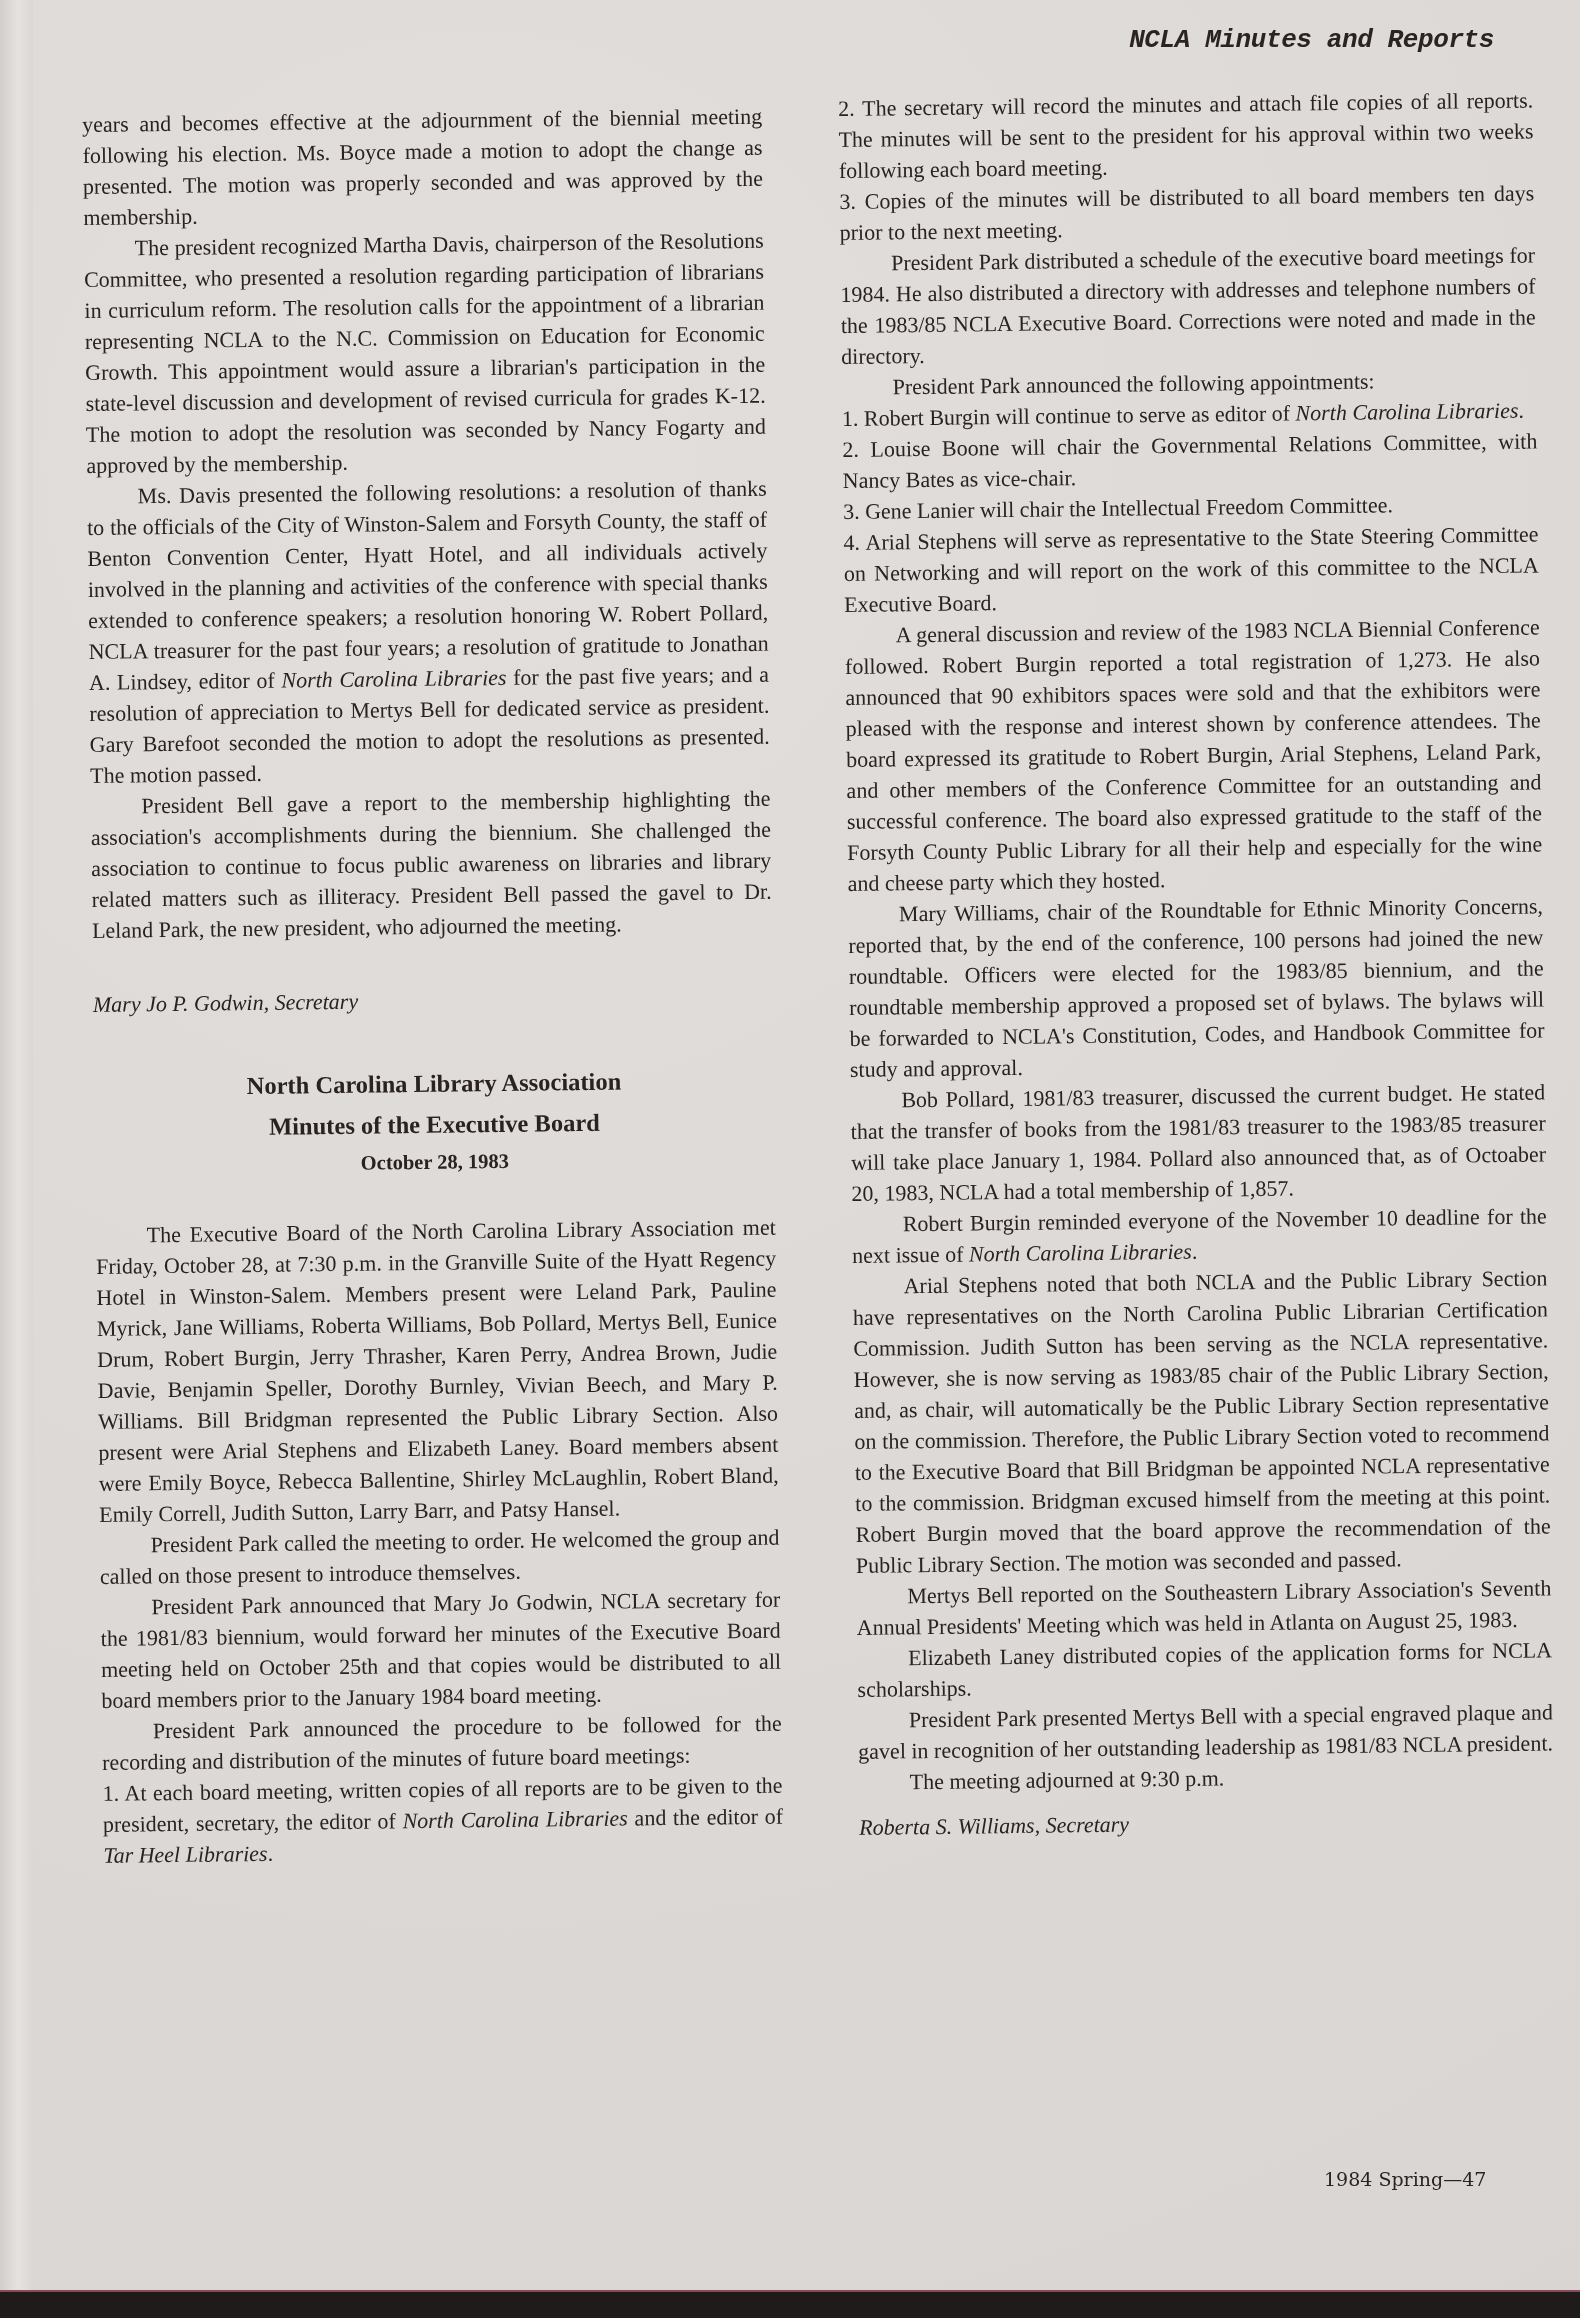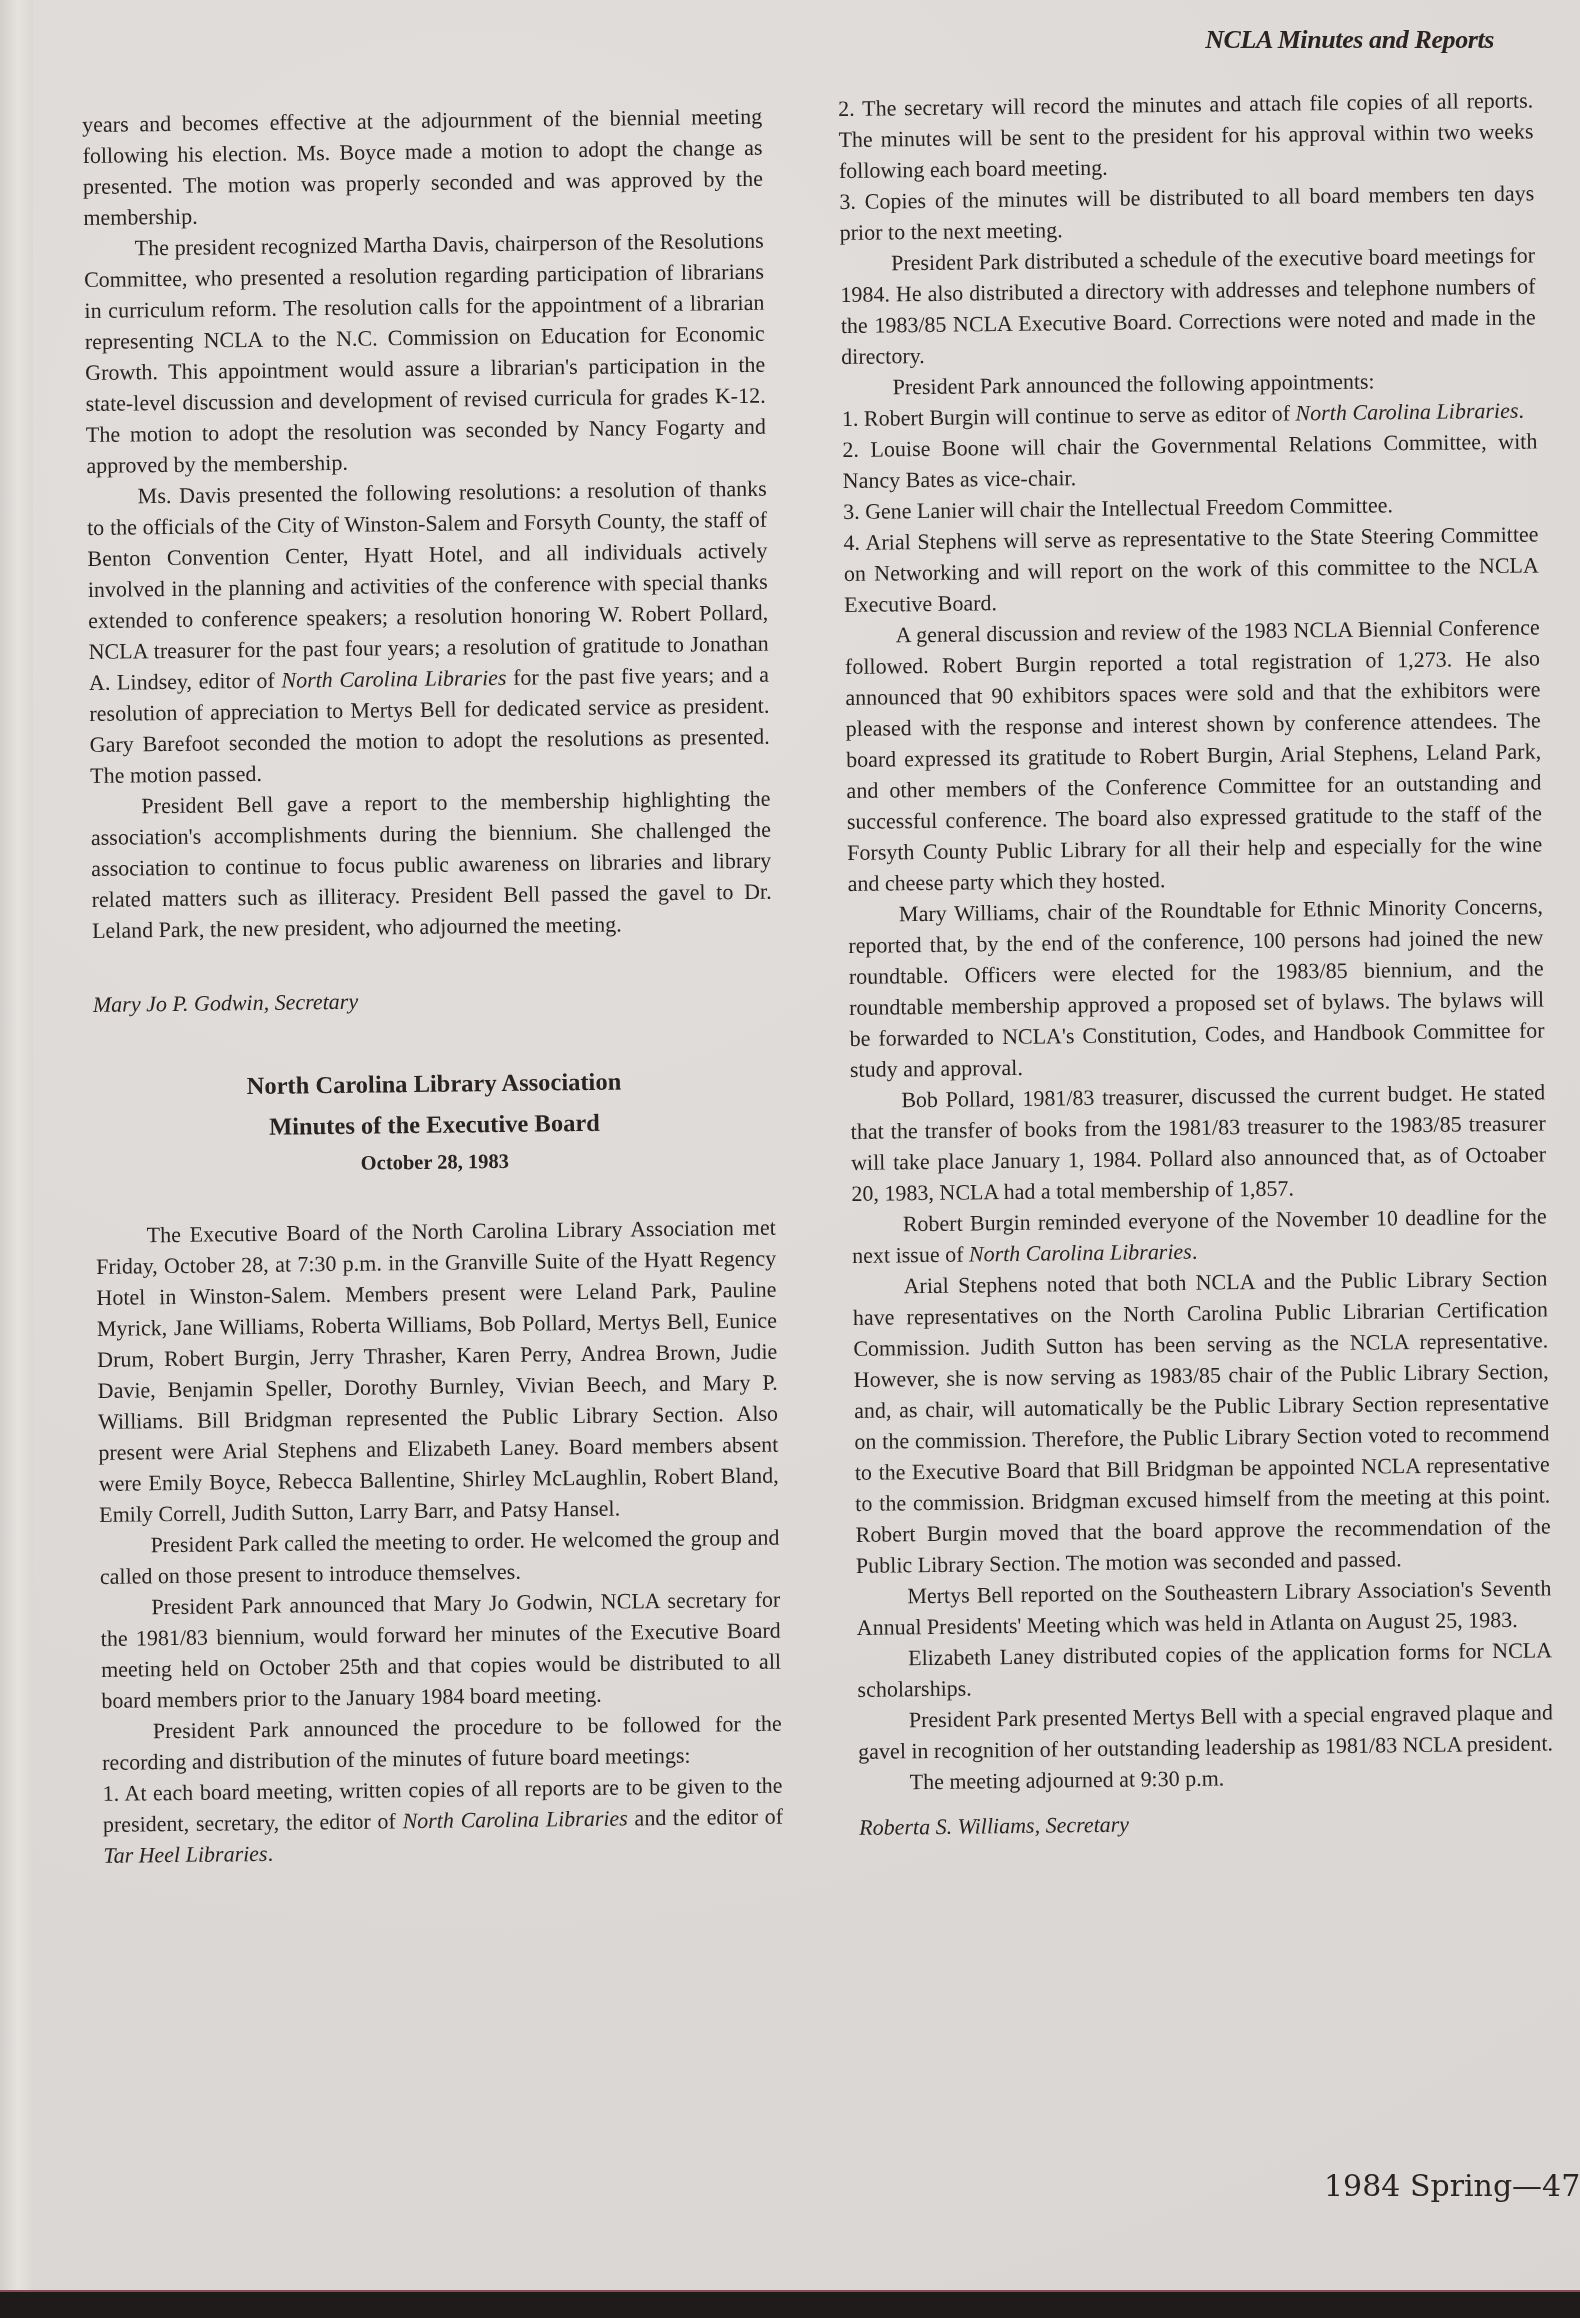--- a/index.html
+++ b/index.html
@@ -17,21 +17,21 @@
   .gutter {
     position: absolute; left: 0; top: 0; width: 33px; height: 2290px;
     background: linear-gradient(to right, #d2cecc 0%, #e6e2de 55%, #dbd7d5 100%);
   }
   .bottom-edge {
     position: absolute; left: 0; top: 2290px; width: 1581px; height: 28.4px;
     background: #1f1b1b; border-top: 2.4px solid #8a4a58;
   }
   .running-head {
     position: absolute; right: 87px; top: 25px;
-    font-family: Liberation Serif, serif; font-style: italic; font-weight: bold;
+    font-family: Liberation Mono, monospace; font-style: italic; font-weight: bold;
     font-size: 26px; color: #2b2222; letter-spacing: -0.4px;
   }
   .col {
     position: absolute; top: 0;
     font-size: 22px; line-height: 31px; text-align: justify;
     transform-origin: 0 0;
   }
   .col-left  { left: 82px; width: 680px; transform: rotate(-0.7deg); }
   .col-right { left: 838px; width: 695px; transform: rotate(-0.7deg); }
   .col p { margin: 0; }
@@ -40,21 +40,21 @@
   .col em { font-style: italic; }
   .sig { font-style: italic; margin-top: 43px !important; }
   .section-head {
     text-align: center; font-weight: bold; margin: 47px 0 0 0;
   }
   .section-head .t1 { display: block; font-size: 24.5px; line-height: 41px; }
   .section-head .t2 { display: block; font-size: 24.5px; line-height: 41px; }
   .section-head .t3 { display: block; font-size: 20.5px; line-height: 35px; margin-bottom: 36px; }
   .folio {
     position: absolute; left: 1324px; top: 2168px;
-    font-family: "DejaVu Serif", serif; font-size: 30px; color: #2b2222;
+    font-family: "DejaVu Serif", serif; font-size: 19px; color: #2b2222;
   }
 </style>
 </head>
 <body>
 
 <div class="page">
   <div class="gutter"></div>
 
   <div class="running-head">NCLA Minutes and Reports</div>
 

